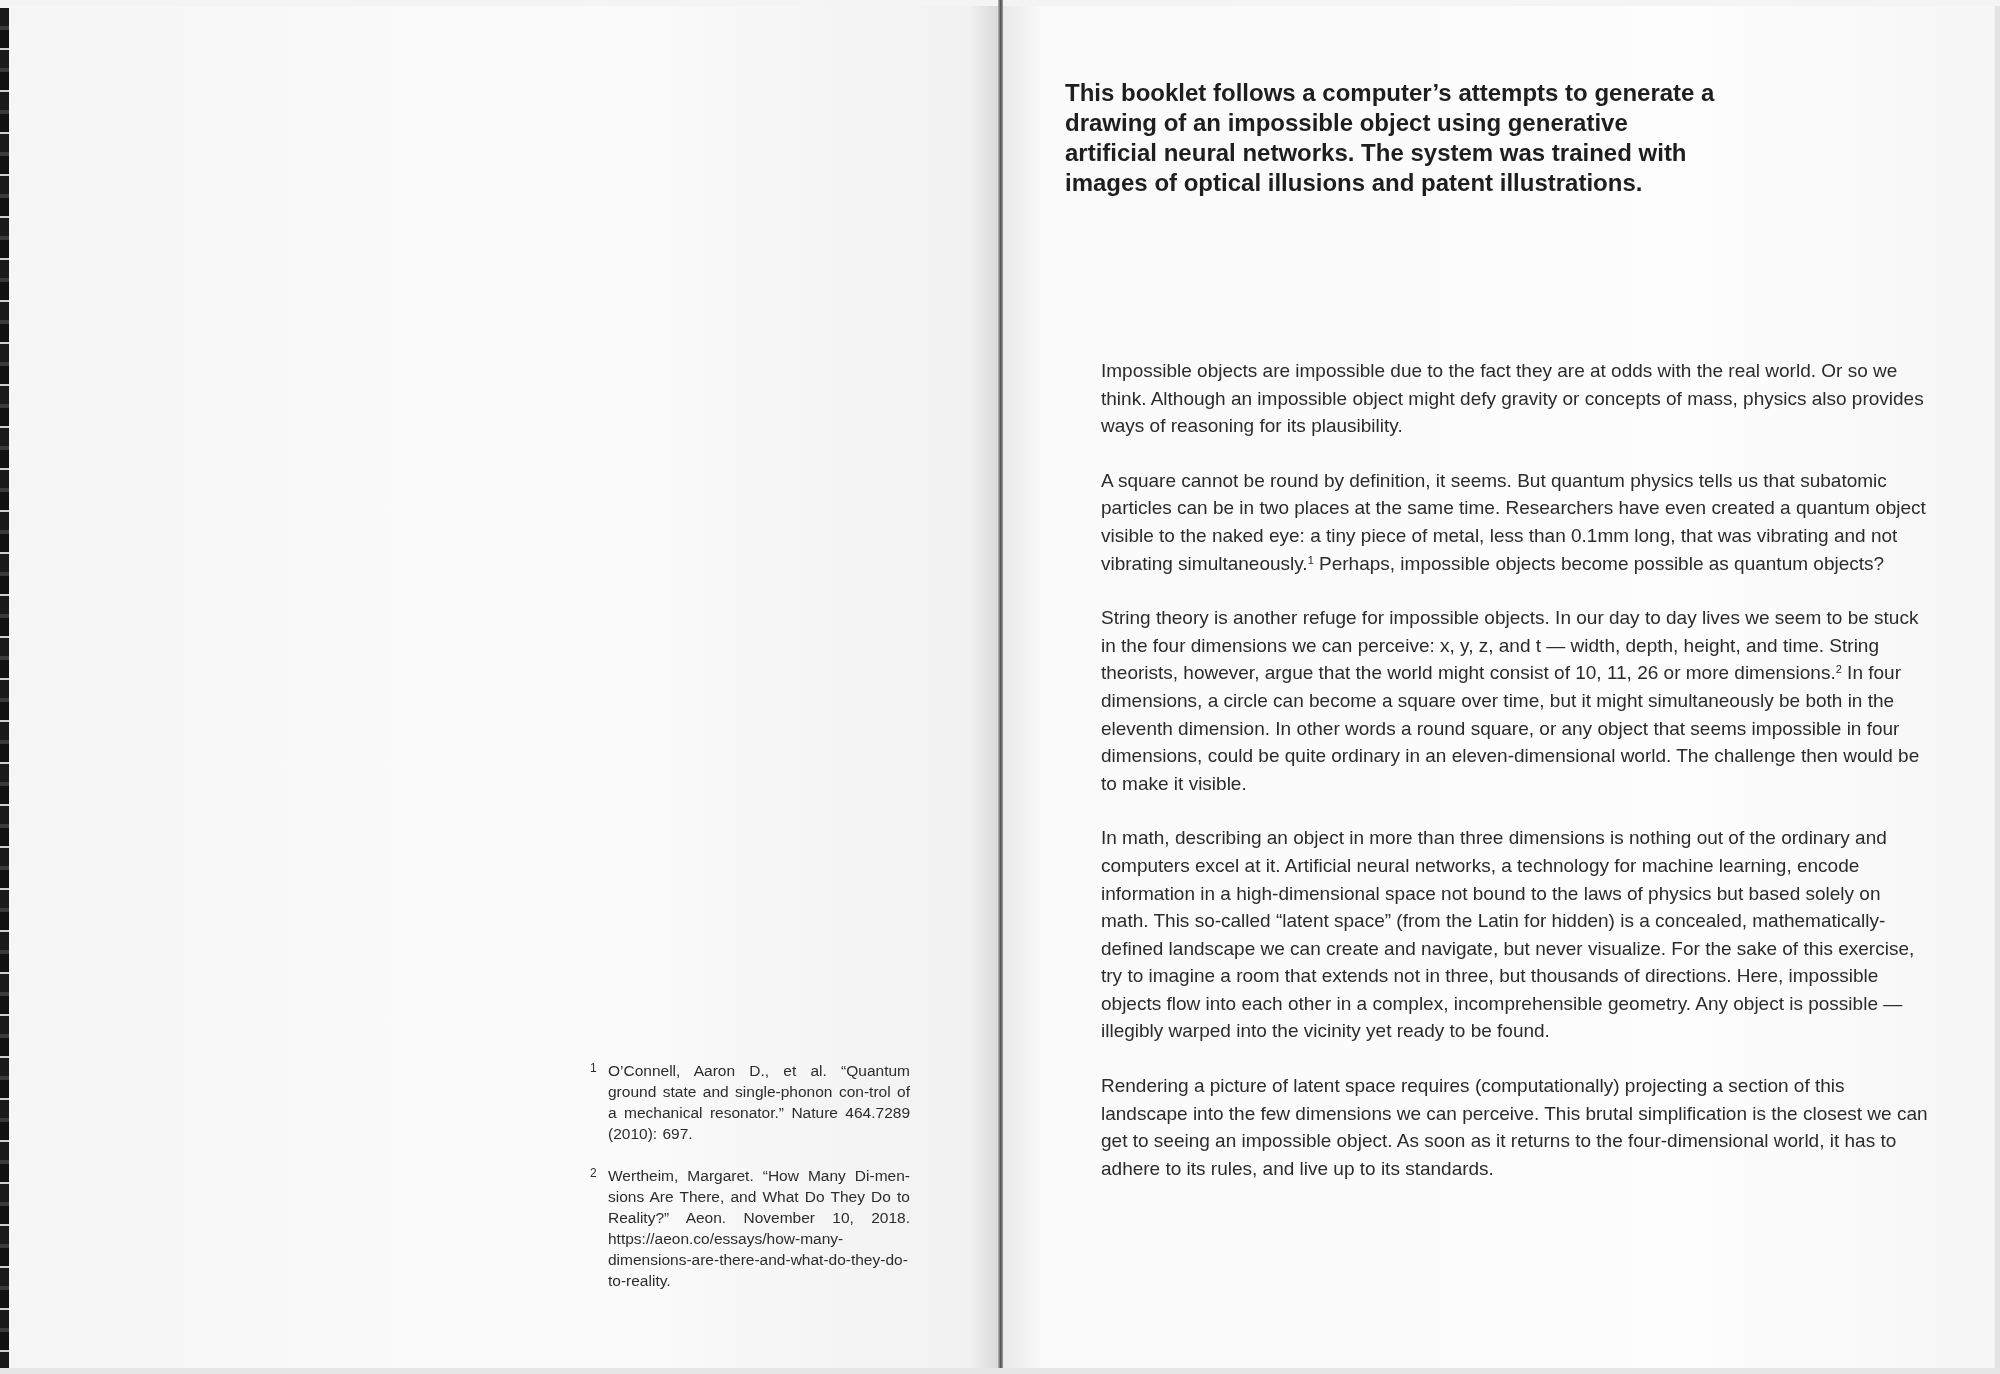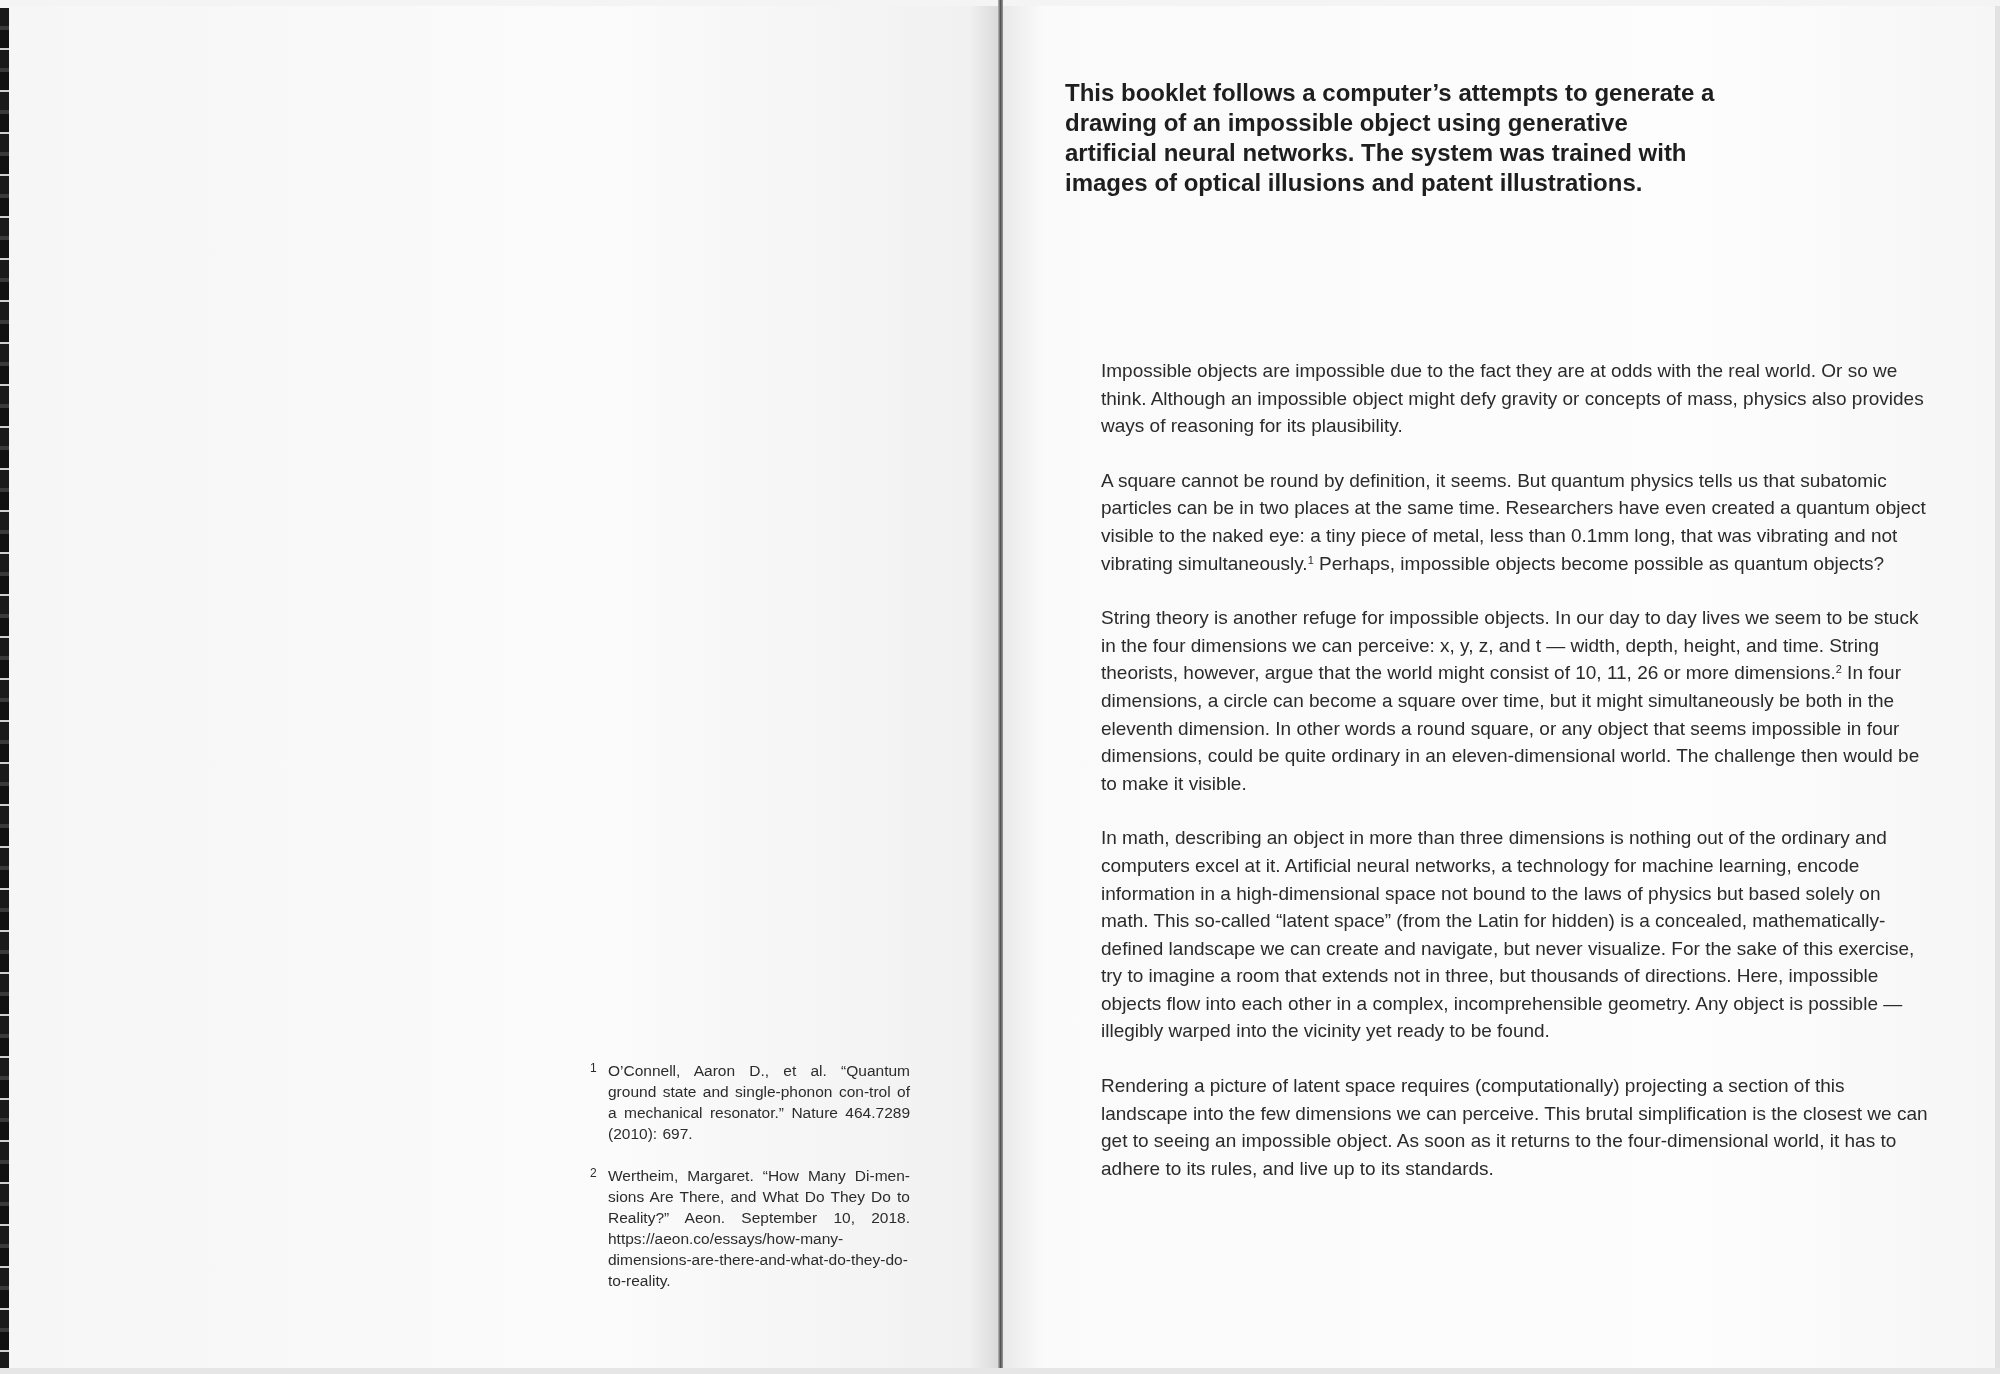--- a/index.html
+++ b/index.html
@@ -68,21 +68,21 @@
   <div class="page page-left">
   </div>
 
   <div class="footnotes">
     <div class="footnote">
       <span class="fn-num">1</span>
       <span class="fn-text">O’Connell, Aaron D., et al. “Quantum ground state and single-phonon con-trol of a mechanical resonator.” Nature 464.7289 (2010): 697.</span>
     </div>
     <div class="footnote">
       <span class="fn-num">2</span>
-      <span class="fn-text">Wertheim, Margaret. “How Many Di-men-sions Are There, and What Do They Do to Reality?” Aeon. September 10, 2018. https://aeon.co/essays/how-many-dimensions-are-there-and-what-do-they-do-to-reality.</span>
+      <span class="fn-text">Wertheim, Margaret. “How Many Di-men-sions Are There, and What Do They Do to Reality?” Aeon. November 10, 2018. https://aeon.co/essays/how-many-dimensions-are-there-and-what-do-they-do-to-reality.</span>
     </div>
   </div>
 
   <div class="gutter"></div>
 
   <div class="page page-right"></div>
 
   <div class="intro">This booklet follows a computer’s attempts to generate a drawing of an impossible object using generative artificial neural networks. The system was trained with images of optical illusions and patent illustrations.</div>
 
   <div class="body-text">

